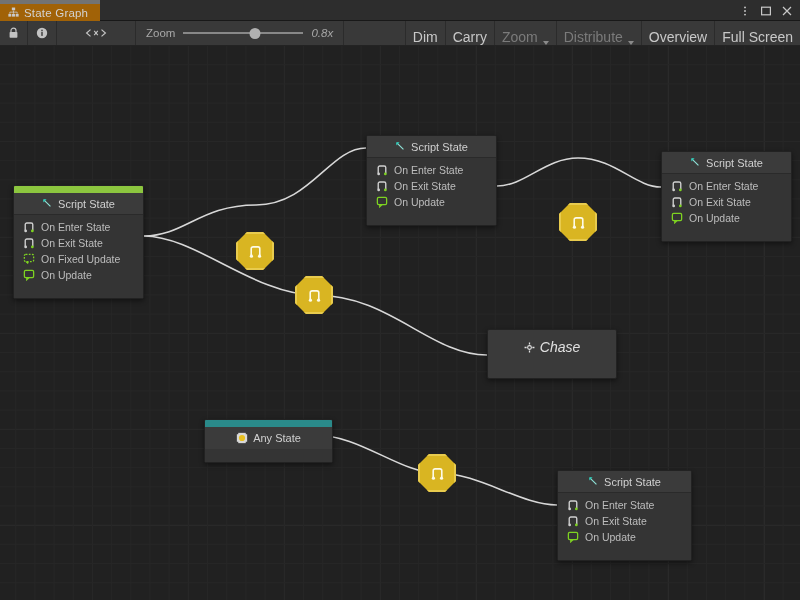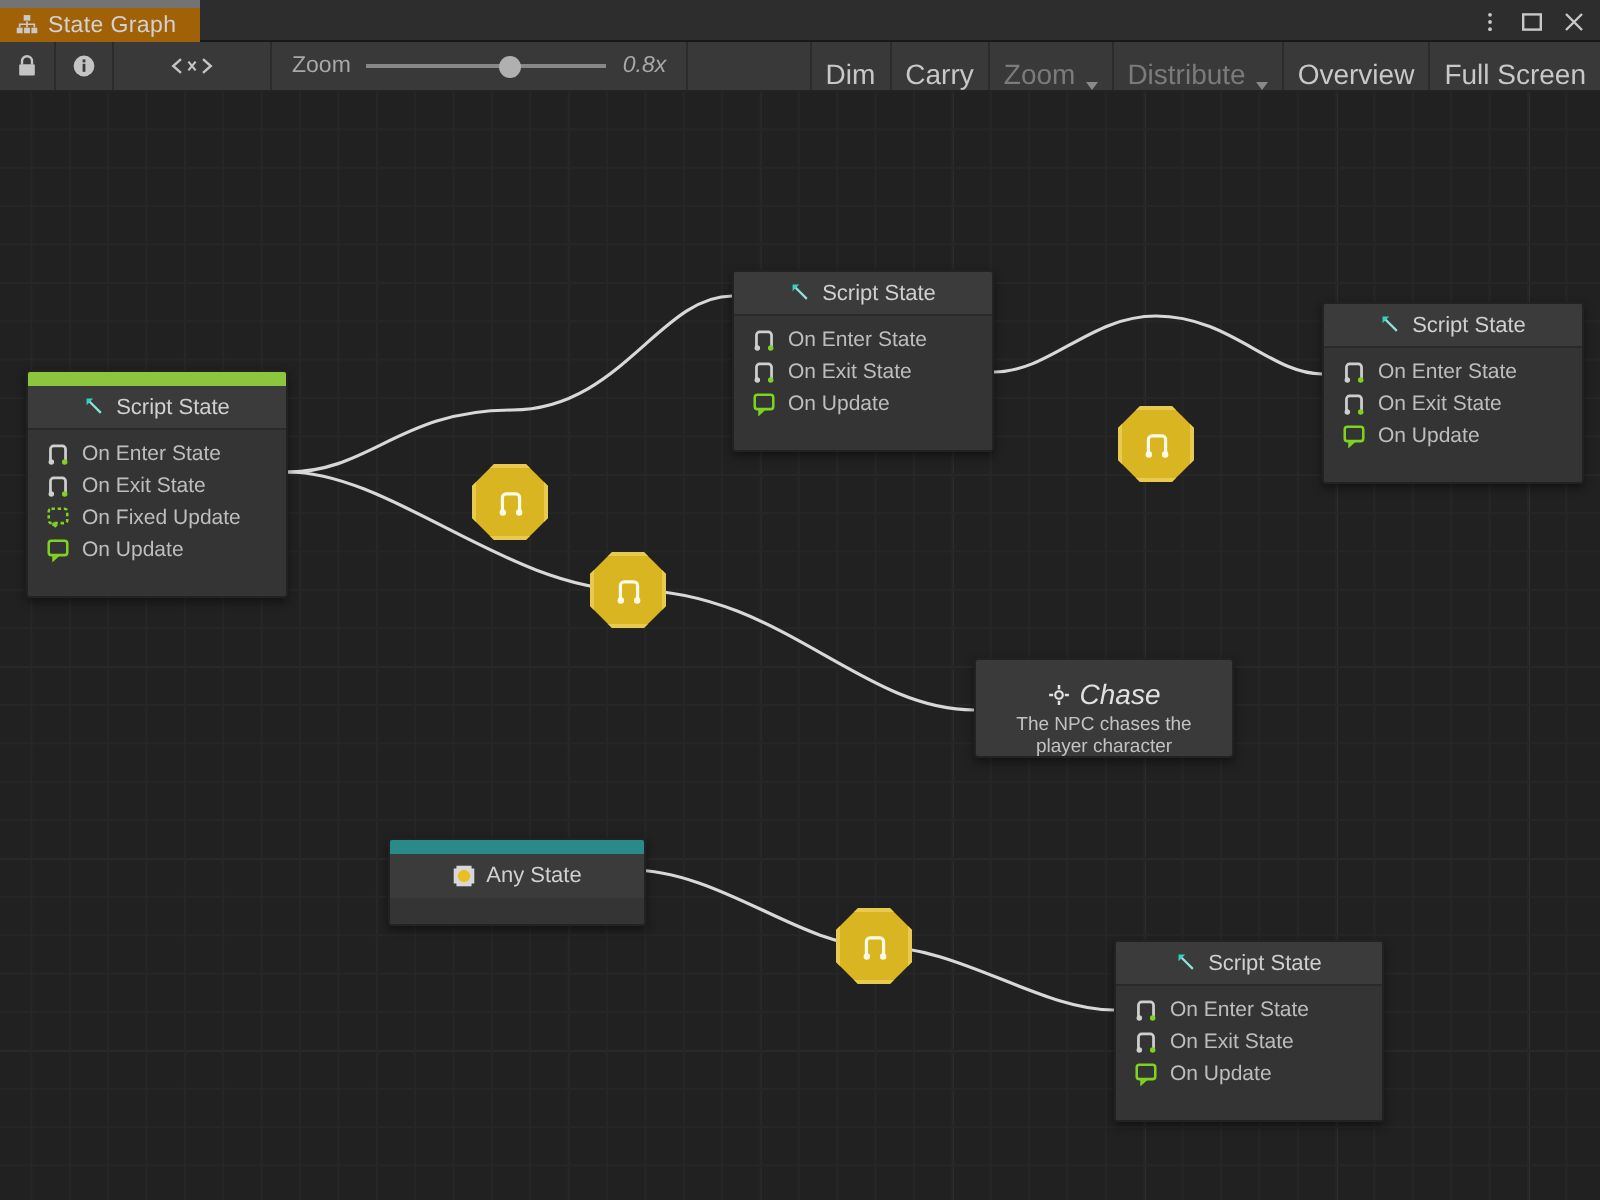--- a/index.html
+++ b/index.html
@@ -426,23 +426,22 @@
           <div class="node-foot"></div>
         </div>
         <div class="node desc" style="left: 487px; top: 283px; width: 130px; height: 50px;">
           <div class="desc-head">
             <svg width="11" height="11" viewBox="0 0 14 14">
               <circle cx="7" cy="7" r="2.4" fill="none" stroke="#e2e2e2" stroke-width="1.4"></circle>
               <path d="M7 0.7 L7 3.3 M7 10.7 L7 13.3 M0.7 7 L3.3 7 M10.7 7 L13.3 7" stroke="#e2e2e2" stroke-width="1.6"></path>
             </svg>
             <span>Chase</span>
           </div>
-          <div class="desc-text">The NPC chases the player character</div>
-        </div>
-        <div class="node anystate" style="left: 194px; top: 373px; width: 129px;">
+        </div>
+        <div class="node anystate" style="left: 204px; top: 373px; width: 129px;">
           <div class="node-accent" style="background: rgb(42, 138, 138);"></div>
           <div class="node-head">
             <svg width="12" height="12" viewBox="0 0 14 14">
               <rect x="1" y="1" width="12" height="12" fill="#d8d8d8"></rect>
               <circle cx="7" cy="7" r="3.6" fill="#e8c020"></circle>
               <rect x="-0.6000000000000001" y="-0.6000000000000001" width="3.2" height="3.2" fill="#3b3b3b"></rect>
               <rect x="11.4" y="-0.6000000000000001" width="3.2" height="3.2" fill="#3b3b3b"></rect>
               <rect x="-0.6000000000000001" y="11.4" width="3.2" height="3.2" fill="#3b3b3b"></rect>
               <rect x="11.4" y="11.4" width="3.2" height="3.2" fill="#3b3b3b"></rect>
             </svg>

